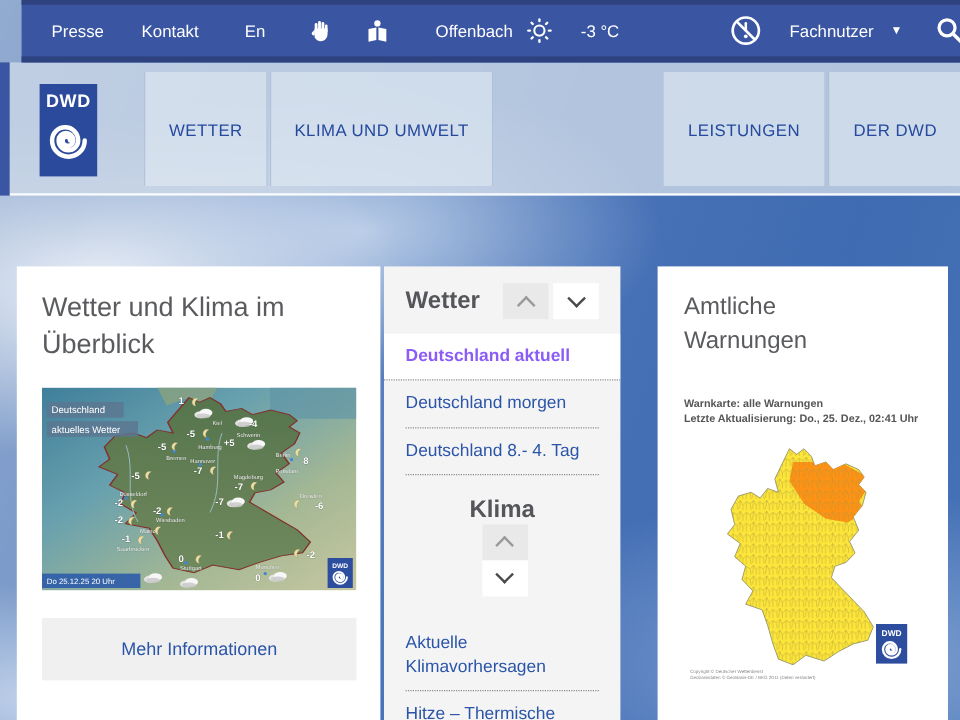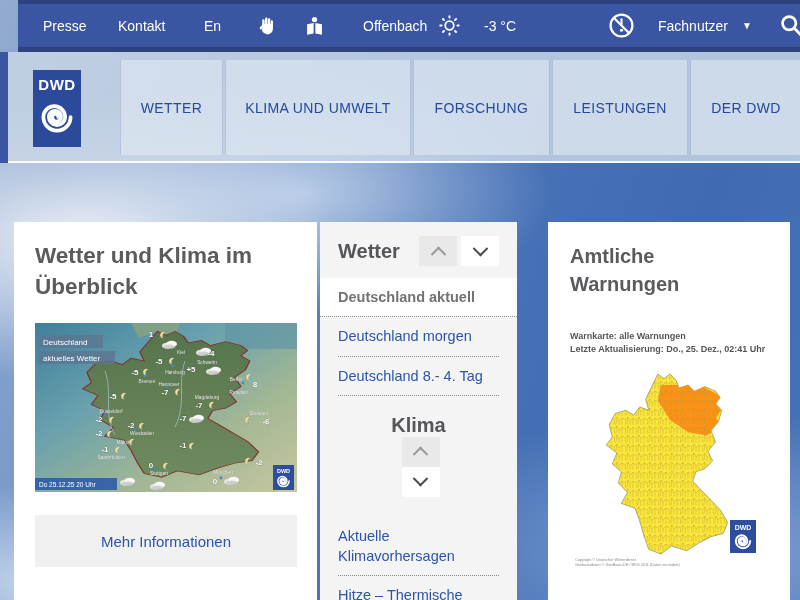--- a/index.html
+++ b/index.html
@@ -28,40 +28,40 @@
   .logo .logo-txt { color:#fff; font-weight:bold; font-size:15px; letter-spacing:.5px; }
   .logo svg { width:34px; height:34px; margin-top:7px; }
   .nav-item { position:absolute; top:8px; height:95px; display:flex; align-items:center; justify-content:center;
     background:rgba(228,236,244,.55); border-left:1px solid rgba(150,172,203,.55); border-right:1px solid rgba(150,172,203,.55);
     color:#24499e; font-size:14px; letter-spacing:.4px; cursor:pointer; white-space:nowrap; }
   
   .card { position:absolute; top:222px; height:378px; background:#fff; }
   .card-left  { left:14px;  width:303px; }
   .card-mid   { left:320px; width:197px; background:#f4f4f5; overflow:hidden; }
   .card-right { left:548px; width:242px; padding:20px 22px 0; }
-  .big-title { color:#5a5b5e; font-size:22.5px; line-height:1.38; font-weight:bold; }
+  .big-title { color:#5a5b5e; font-size:22.5px; line-height:1.38; font-weight:normal; }
   .card-left .big-title { position:absolute; left:21px; top:18px; width:262px; }
   .map-weather { position:absolute; left:21px; top:101px; width:262px; height:169px; cursor:pointer; display:block; }
   .more-btn { position:absolute; left:21px; top:293px; width:262px; height:52px; background:#f0f0f0; border:0;
     color:#2b55a8; font-size:15px; font-family:inherit; cursor:pointer; display:flex; align-items:center; justify-content:center; }
   
   .qsec { padding:0 18px; }
   .qhead { display:flex; align-items:center; padding-top:14px; }
   .qhead.k { padding-top:18px;flex-direction:column; }
   .qtitle { color:#55565a; font-size:20px; flex:1 1 auto; }
   .arrow-btn { width:38px; height:30px; border:0; cursor:pointer; display:flex; align-items:center; justify-content:center; margin-left:4px; }
   .arrow-up { background:#e9e9ea; }
   .arrow-down { background:#ffffff; }
   .chev { width:11px; height:11px; border-left:2px solid #9a9a9a; border-top:2px solid #9a9a9a; transform:rotate(45deg) translate(2px,2px); }
   .chev.d { border-color:#4a4a4a; transform:rotate(225deg) translate(2px,2px); }
   .qlist { margin-top:12px; }
   .qlist.k { margin-top:20px; }
   .qitem { display:block; padding:9px 0; font-size:14.5px; line-height:1.4; color:#2b55a8;
     border-bottom:1px dotted #8a8a8a; cursor:pointer; text-decoration:none; }
-  .qitem.active { font-weight:bold; color:#737373; background:#fff; margin-left:-25px; padding-left:25px; margin-right:-18px; padding-right:18px; }
+  .qitem.active { font-weight:bold; color:#8b5cf6; background:#fff; margin-left:-25px; padding-left:25px; margin-right:-18px; padding-right:18px; }
   
   .card-right .big-title { width:150px; font-size:20px; line-height:1.4; }
   .warn-caption { margin-top:32px; font-size:9px; font-weight:bold; color:#555; line-height:1.45; }
   .map-warn { margin-top:6px; width:198px; height:215px; cursor:pointer; display:block; }
   .svgtxt { font-family:"Liberation Sans", sans-serif; }
 </style>
 </head>
 <body>
 
 <svg width="0" height="0" style="position:absolute" aria-hidden="true">
@@ -167,21 +167,20 @@
 
   <nav class="navband">
     <a class="logo">
       <span class="logo-txt">DWD</span>
       <svg viewBox="0 0 100 100">
           <use href="#sym-spiral"></use>
         </svg>
     </a>
     <a class="nav-item" style="left:112px; width:103px">WETTER</a>
     <a class="nav-item" style="left:217px; width:186px">KLIMA UND UMWELT</a>
-    <a class="nav-item" style="left:405px; width:137px">FORSCHUNG</a>
     <a class="nav-item" style="left:544px; width:136px">LEISTUNGEN</a>
     <a class="nav-item" style="left:682px; width:112px">DER DWD</a>
   </nav>
 
   <section class="card card-left">
     <h1 class="big-title">Wetter und Klima im Überblick</h1>
 
     <svg class="map-weather svgtxt" viewBox="0 0 262 169">
       <defs>
         <linearGradient id="sea" x1="0" y1="0" x2="1" y2="1">

